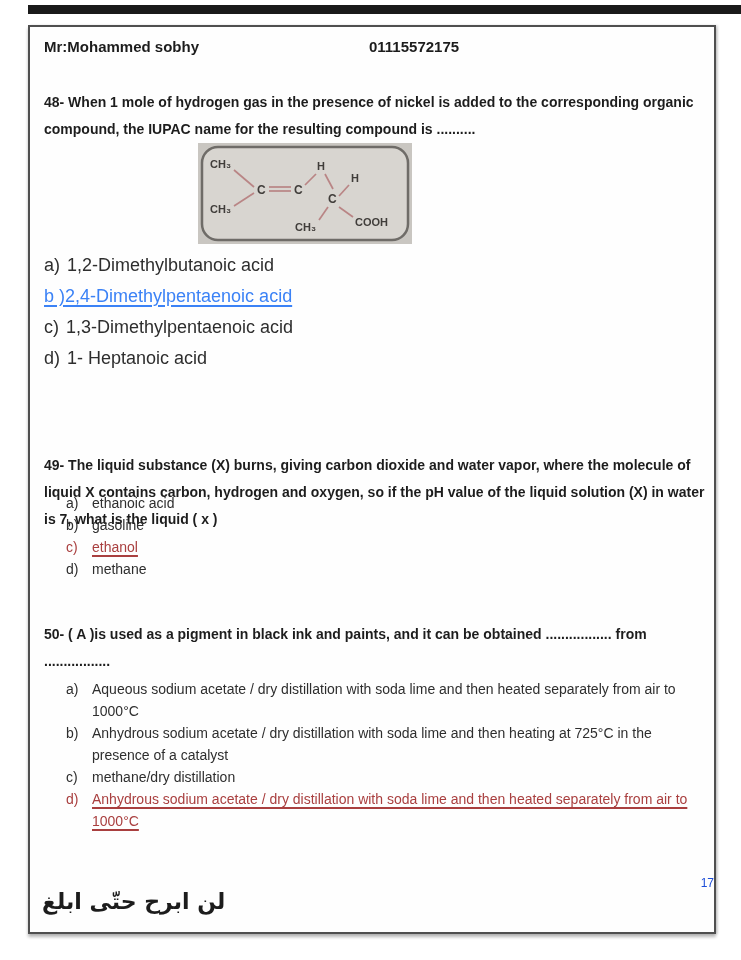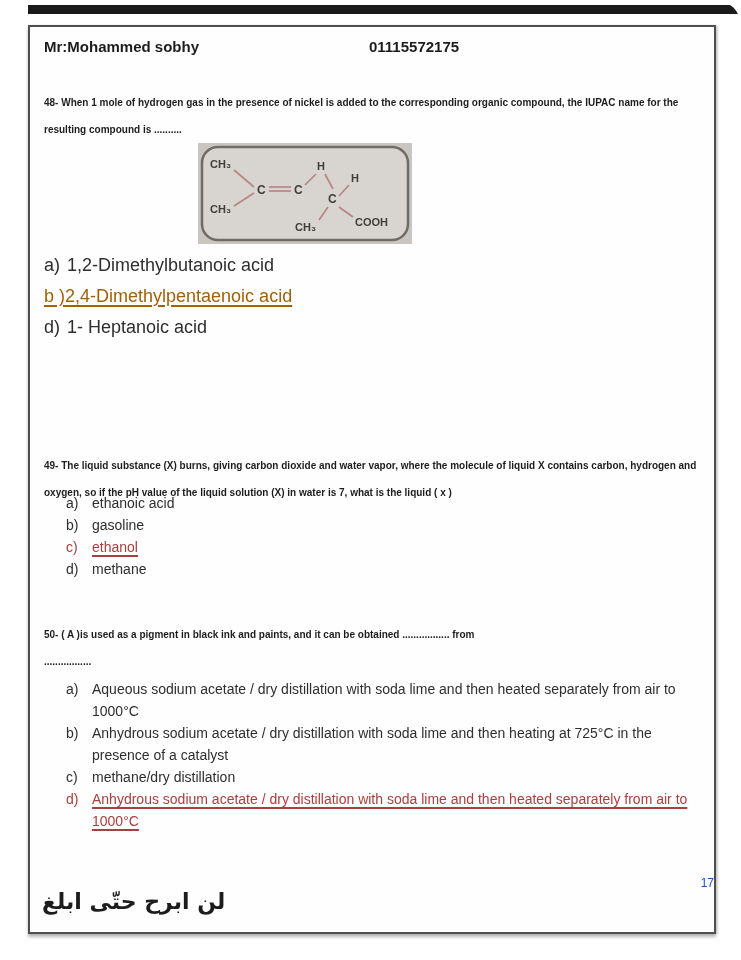--- a/index.html
+++ b/index.html
@@ -1,38 +1,38 @@
 <!DOCTYPE html>
 <html><head>
 <meta charset="utf-8">
 <style>
   html,body{margin:0;padding:0;background:#ffffff;}
   body{width:741px;height:960px;font-family:"Liberation Sans",sans-serif;-webkit-font-smoothing:antialiased;}
-  .canvas{position:relative;width:741px;height:960px;background:#ffffff;overflow:hidden;border-radius:26px;}
+  .canvas{position:relative;width:741px;height:960px;background:#ffffff;overflow:hidden;}
   .scan-bar{position:absolute;left:28px;top:5px;width:713px;height:9px;background:#1a1a1a;}
   .page{position:absolute;left:28px;top:25px;width:684px;height:905px;background:#fefefe;
         border:2px solid #4f4f4f;box-shadow:0 3px 3px rgba(0,0,0,.28),2px 0 2px rgba(0,0,0,.12);}
   .header{position:absolute;top:11px;left:14px;right:20px;display:flex;align-items:baseline;
           font-weight:bold;font-size:15px;color:#1c1c1c;letter-spacing:0;}
   .hl{flex:1;text-align:left;}
   .hc{flex:1;text-align:center;}
   .hr{flex:1;text-align:left;}
-  .qtext{position:absolute;font-weight:bold;font-size:10px;line-height:27px;color:#1d1d1d;}
+  .qtext{position:absolute;font-weight:bold;font-size:14px;line-height:27px;color:#1d1d1d;}
   #q48{top:62px;left:14px;width:664px;}
   #q49{top:385px;left:14px;width:666px;margin-top:40px;}
   #q50{top:594px;left:14px;width:666px;}
   .photo{position:absolute;top:116px;left:168px;width:214px;height:101px;background:#c9c6c1;}
   .photo svg{display:block;}
   .photo text{font-family:"Liberation Sans",sans-serif;font-weight:bold;fill:#403d3a;}
   .at{font-size:11px;}
   .big{font-size:12px;}
   .opts48{position:absolute;top:229px;left:14px;font-size:18px;color:#2e2e2e;}
   .opt48{margin-bottom:12px;line-height:19px;}
   .lab48{margin-right:7px;}
-  .opt48.correct{color:#a16207;}
+  .opt48.correct{color:#3b82f6;}
   .opt48.correct .lab48{margin-right:0;text-decoration:underline;text-underline-offset:3px;text-decoration-thickness:1.5px;}
   .opt48.correct .txt48{text-decoration:underline;text-underline-offset:3px;text-decoration-thickness:1.5px;}
   .optrows{position:absolute;font-size:14px;color:#2e2e2e;}
   #opts49{top:465px;left:36px;}
   #opts50{top:651px;left:36px;width:638px;}
   .optrow{display:flex;line-height:22px;}
   .optrow .lab{width:26px;flex:none;}
   .optrow .txt{flex:1;}
   .optrow.correct{color:#a93f3f;}
   .optrow.correct .txt{text-decoration:underline;text-underline-offset:3px;text-decoration-thickness:1.5px;}
@@ -82,20 +82,23 @@
     </div>
 
     <div class="opts48">
       <div class="opt48">
         <span class="lab48">a)</span><span class="txt48">1,2-Dimethylbutanoic acid</span>
       </div>
       <div class="opt48 correct">
         <span class="lab48">b )</span><span class="txt48">2,4-Dimethylpentaenoic acid</span>
       </div>
       <div class="opt48">
+        <span class="lab48">c)</span><span class="txt48">1,3-Dimethylpentaenoic acid</span>
+      </div>
+      <div class="opt48">
         <span class="lab48">d)</span><span class="txt48">1- Heptanoic acid</span>
       </div>
     </div>
 
     <div class="qtext" id="q49">49- The liquid substance (X) burns, giving carbon dioxide and water vapor, where the molecule of liquid X contains carbon, hydrogen and oxygen, so if the pH value of the liquid solution (X) in water is 7, what is the liquid ( x )</div>
 
     <div class="optrows" id="opts49">
       <div class="optrow">
         <span class="lab">a)</span>
         <span class="txt">ethanoic acid</span>

